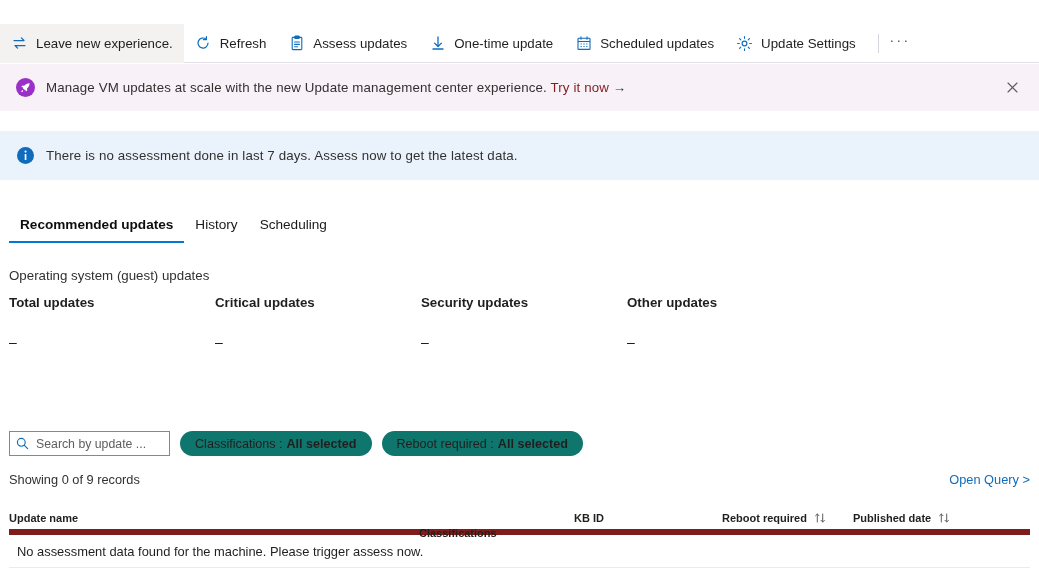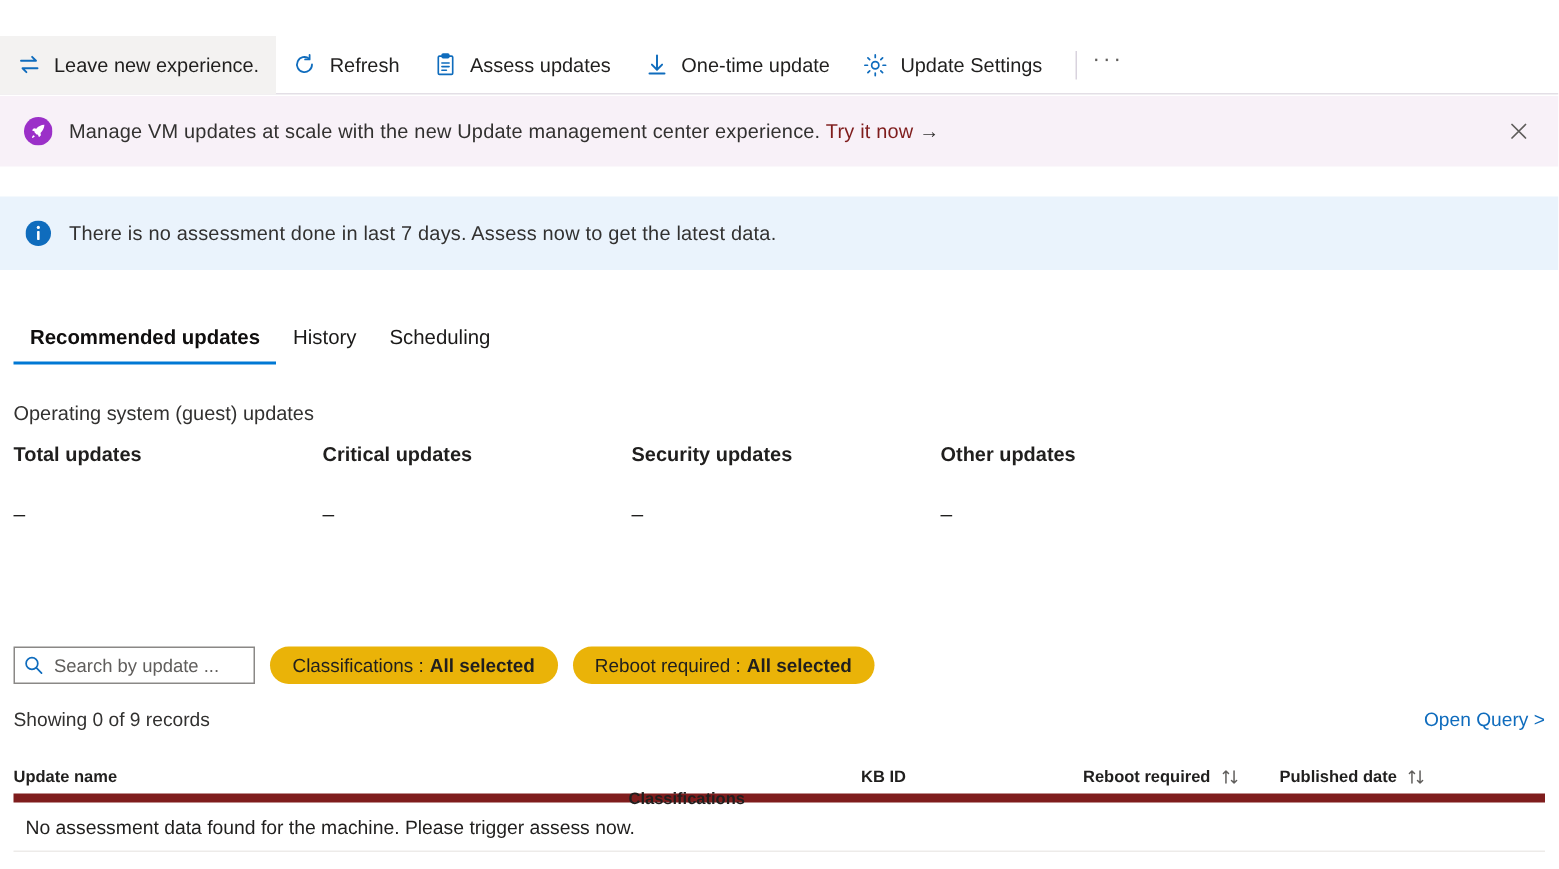--- a/index.html
+++ b/index.html
@@ -190,21 +190,21 @@
     width: 100%;
     font-size: 12.3px;
     font-family: inherit;
     color: #201f1e;
     background: transparent;
   }
   .searchbox input::placeholder { color: #605e5c; }
   .pill {
     height: 25px;
     border-radius: 13px;
-    background: #eab308;
+    background: #0f766e;
     display: flex;
     align-items: center;
     padding: 0 15px;
     font-size: 12.6px;
     color: #201f1e;
     cursor: pointer;
     white-space: nowrap;
     user-select: none;
   }
   .pill b { font-weight: bold; margin-left: 4px; }
@@ -304,20 +304,31 @@
       <span class="tb-ico">
         <svg width="16" height="16" viewBox="0 0 16 16" fill="none" stroke="#0f6cbd" stroke-width="1.3" stroke-linecap="round" stroke-linejoin="round">
           <path d="M8 2v9"></path>
             <path d="M4.6 8.1 8 11.5l3.4-3.4"></path>
             <path d="M3 14h10"></path>
         </svg>
       </span>
       <span>One-time update</span>
     </div>
 
+    <div class="tb-btn">
+      <span class="tb-ico">
+        <svg width="16" height="16" viewBox="0 0 16 16" fill="none" stroke="#0f6cbd" stroke-width="1.1">
+          <rect x="2" y="3.2" width="12" height="11.2" rx="0.7"></rect>
+          <path d="M2 6.5h12"></path>
+          <path d="M5 1.9v2.4M11 1.9v2.4" stroke-linecap="round"></path>
+          <path d="M4.6 9h1.2M7.4 9h1.2M10.2 9h1.2M4.6 11.6h1.2M7.4 11.6h1.2M10.2 11.6h1.2" stroke-width="1"></path>
+        </svg>
+      </span>
+      <span>Scheduled updates</span>
+    </div>
 
     <div class="tb-btn">
       <span class="tb-ico">
         <svg width="17" height="17" viewBox="0 0 17 17" fill="none" stroke="#0f6cbd" stroke-width="1.15">
           <circle cx="8.5" cy="8.5" r="2.4"></circle>
           <path d="M8.5 1.6v1.7M8.5 13.7v1.7M1.6 8.5h1.7M13.7 8.5h1.7M3.6 3.6l1.2 1.2M12.2 12.2l1.2 1.2M13.4 3.6l-1.2 1.2M4.8 12.2l-1.2 1.2" stroke-linecap="round"></path>
         </svg>
       </span>
       <span>Update Settings</span>
     </div>

